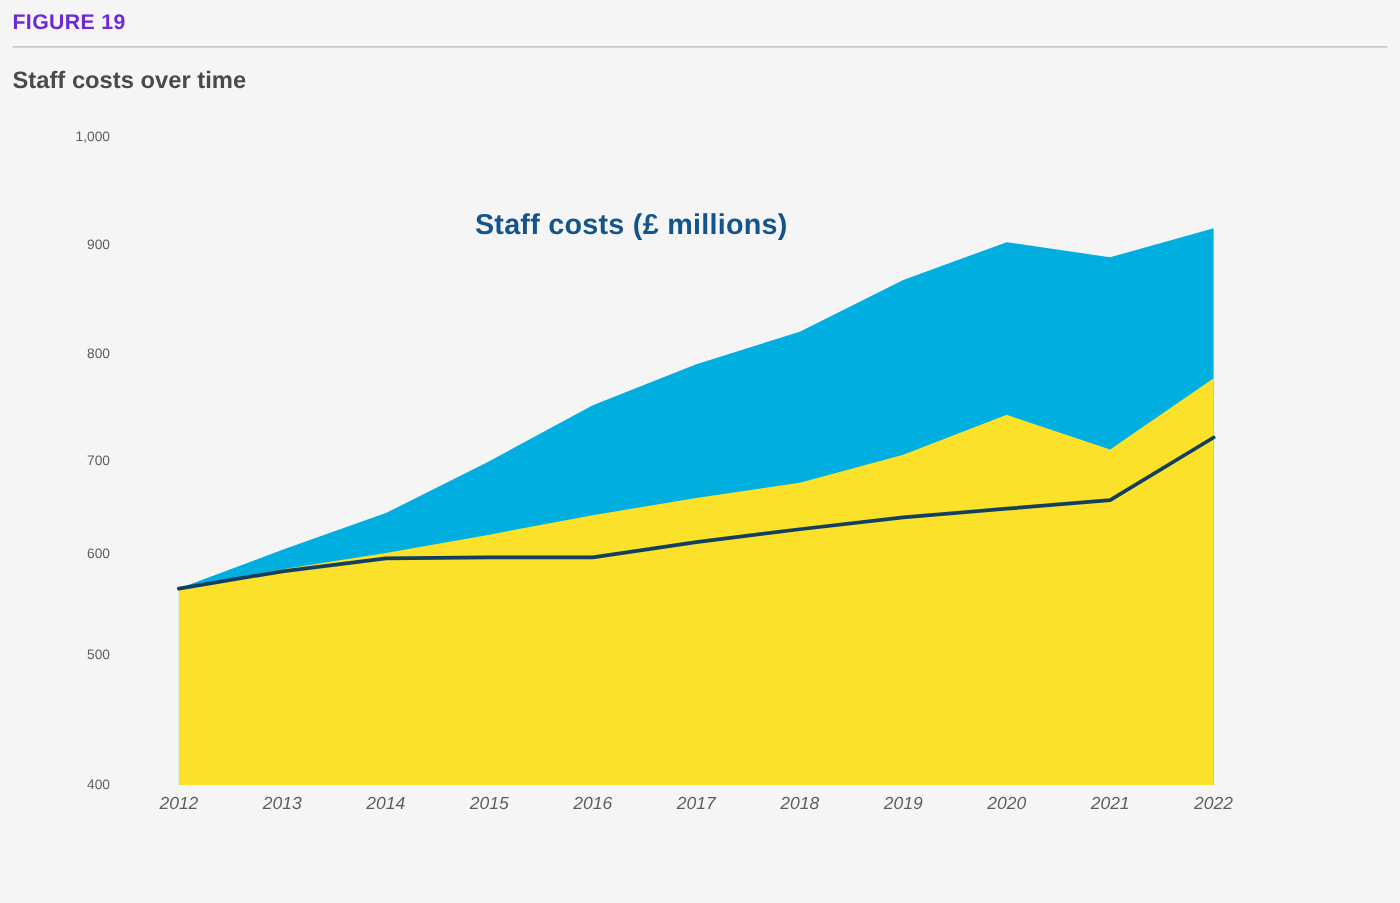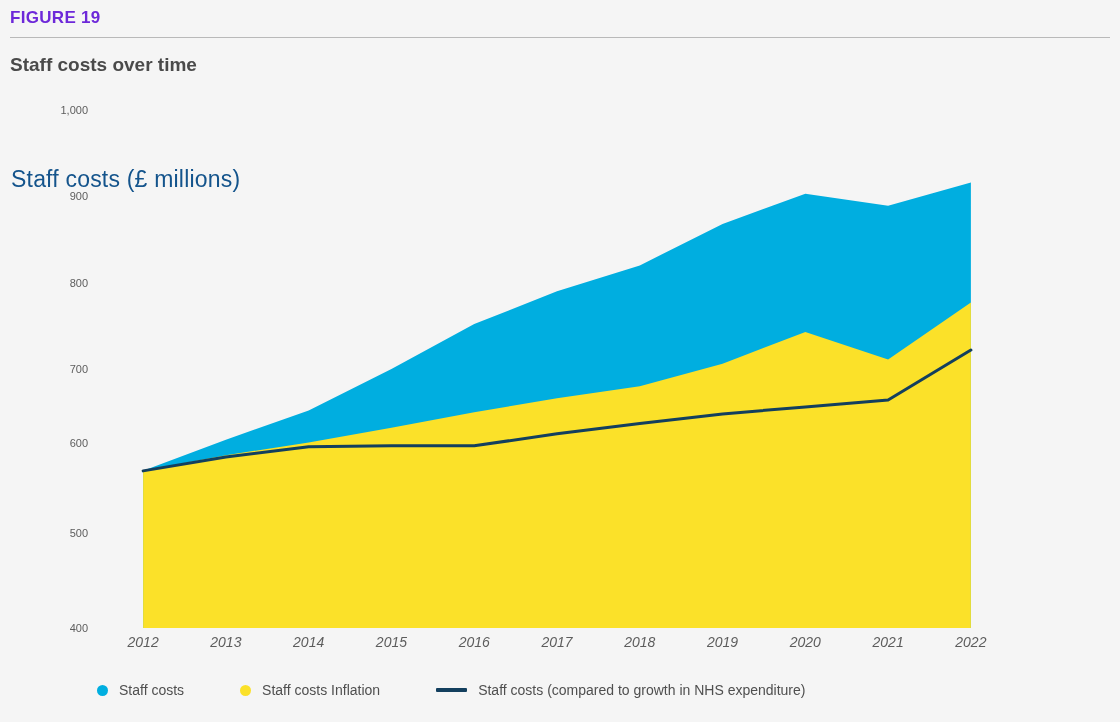--- a/index.html
+++ b/index.html
@@ -24,23 +24,23 @@
   }
   .fig-subtitle{
     position:absolute; left:10px; top:54px;
     font-size:19px; font-weight:bold; color:#4a4a4a;
   }
 
   .chart-wrap{
     position:absolute; left:0; top:110px; width:1120px; height:612px;
   }
   .chart-title{
-    position:absolute; left:11px; top:56px; width:1010px;
-    text-align:left;
-    font-size:23px; font-weight:normal; color:#14548c;
+    position:absolute; left:0; top:56px; width:1010px;
+    text-align:center;
+    font-size:23px; font-weight:bold; color:#14548c;
     letter-spacing:.2px;
   }
 
   .plot{
     position:absolute; left:110px; top:0px; width:894px; height:518px;
   }
   .plot svg{display:block;}
 
   .ylabels{position:absolute; left:0; top:0; width:110px; height:560px;}
   .ylabel{
@@ -76,21 +76,21 @@
   <div class="fig-rule"></div>
   <div class="fig-subtitle">Staff costs over time</div>
 </div>
 
 <div class="chart-wrap">
 
   <div class="chart-title">Staff costs (£ millions)</div>
 
   <div class="ylabels">
       <div class="ylabel" style="top: 518px;">400</div>
-      <div class="ylabel" style="top: 423px; text-align: center;">500</div>
+      <div class="ylabel" style="top: 414px; text-align: center;">500</div>
       <div class="ylabel" style="top: 333px;">600</div>
       <div class="ylabel" style="top: 259px;">700</div>
       <div class="ylabel" style="top: 172.667px;">800</div>
       <div class="ylabel" style="top: 86.3333px;">900</div>
       <div class="ylabel" style="top: 0px;">1,000</div>
     </div>
 
   <div class="plot">
     <svg id="plot-svg" width="894" height="518" viewBox="0 0 894 518">
         <path d="M33.11111111111111 360.87333333333333 L115.88888888888889 329.7933333333333 L198.66666666666666 300.44 L281.4444444444444 259 L364.2222222222222 214.10666666666668 L446.99999999999994 181.3 L529.7777777777777 155.40000000000003 L612.5555555555554 113.95999999999998 L695.3333333333333 83.74333333333334 L778.1111111111111 95.83000000000004 L860.8888888888888 72.51999999999998 L860.8888888888888 518 L33.11111111111111 518 Z" fill="#00aee0"></path>
@@ -106,27 +106,13 @@
       <div class="xlabel" style="left: 391.444px;">2015</div>
       <div class="xlabel" style="left: 474.222px;">2016</div>
       <div class="xlabel" style="left: 557px;">2017</div>
       <div class="xlabel" style="left: 639.778px;">2018</div>
       <div class="xlabel" style="left: 722.556px;">2019</div>
       <div class="xlabel" style="left: 805.333px;">2020</div>
       <div class="xlabel" style="left: 888.111px;">2021</div>
       <div class="xlabel" style="left: 970.889px; text-align: center;">2022</div>
     </div>
 
-  <div class="legend">
-      <div class="legend-item">
-        <span class="legend-dot" style="background: rgb(0, 174, 224);"></span>
-        <span class="legend-text">Staff costs</span>
-      </div>
-      <div class="legend-item">
-        <span class="legend-dot" style="background: rgb(251, 225, 41);"></span>
-        <span class="legend-text">Staff costs Inflation</span>
-      </div>
-      <div class="legend-item">
-        <span class="legend-line" style="background: rgb(19, 63, 94);"></span>
-        <span class="legend-text">Staff costs (compared to growth in NHS expenditure)</span>
-      </div>
-    </div>
 </div>
 
 </body></html>

